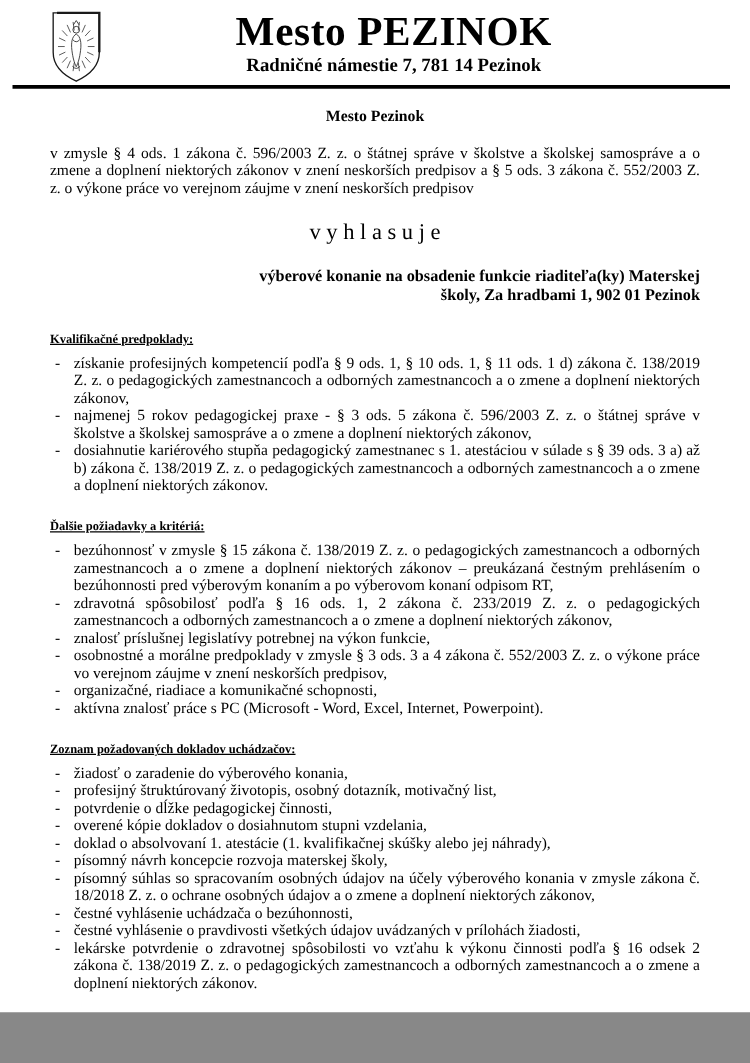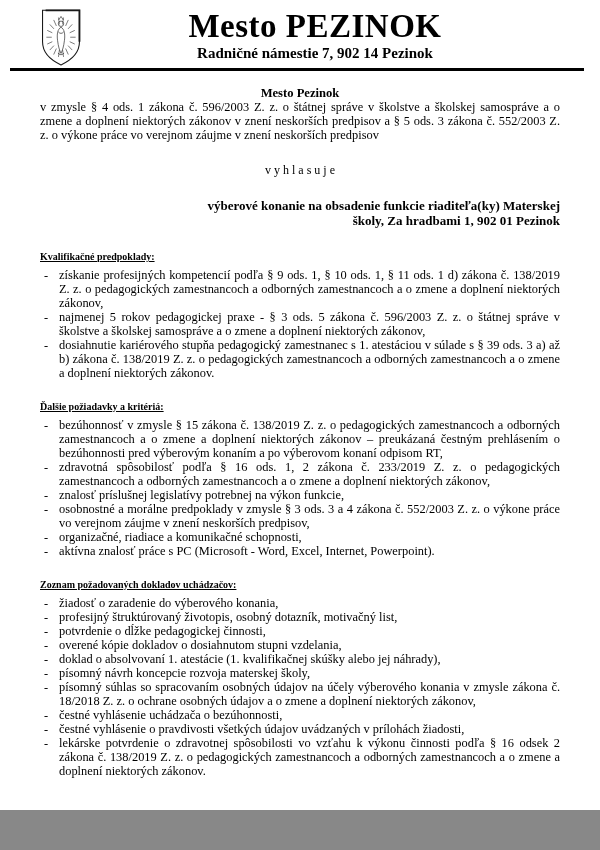--- a/index.html
+++ b/index.html
@@ -45,26 +45,27 @@
     font-size: 12.4px;
     line-height: 14px;
   }
   .org-heading {
     text-align: center;
     font-weight: bold;
     margin-top: 15px;
     font-size: 12.6px;
   }
   .intro {
+    margin-top: 15px;
     text-align: justify;
   }
   .announce {
     text-align: center;
     margin-top: 21px;
-    font-size: 12px;
+    font-size: 18px;
   }
   .position-title {
     text-align: right;
     font-weight: bold;
     margin-top: 21px;
     font-size: 13px;
     line-height: 15px;
   }
   .section { margin-top: 0; }
   .section-heading {
@@ -125,21 +126,21 @@
           <path d="M25,15.5 L28,11 L31,15.5"></path>
           <circle cx="28" cy="20.5" r="3.5"></circle>
           <path d="M28,25 C23.5,27.5 22.5,34 23.5,42 C24.5,50 26,55 28,59 C30,55 31.5,50 32.5,42 C33.5,34 32.5,27.5 28,25 Z"></path>
           <path d="M24,58.5 Q28,63 32,58.5"></path>
           <path d="M24.5,31 Q28,35 31.5,31"></path>
         </g>
       </svg>
     </div>
     <div class="header-text">
       <div class="header-title">Mesto PEZINOK</div>
-      <div class="header-address">Radničné námestie 7, 902 14 Pezinok</div>
+      <div class="header-address">Radničné námestie 7, 781 14 Pezinok</div>
     </div>
   </div>
   <div class="rule"></div>
 
   <div class="content">
     <div class="org-heading">Mesto Pezinok</div>
 
     <p class="intro">v zmysle § 4 ods. 1 zákona č. 596/2003 Z. z. o štátnej správe v školstve a školskej samospráve a o zmene a doplnení niektorých zákonov v znení neskorších predpisov a § 5 ods. 3 zákona č. 552/2003 Z. z. o výkone práce vo verejnom záujme v znení neskorších predpisov</p>
 
     <div class="announce">v y h l a s u j e</div>

